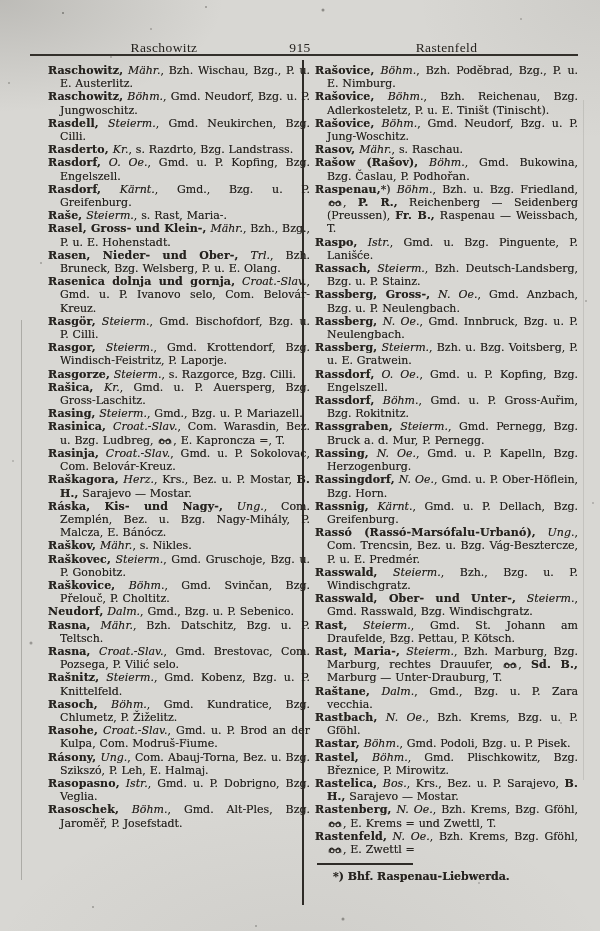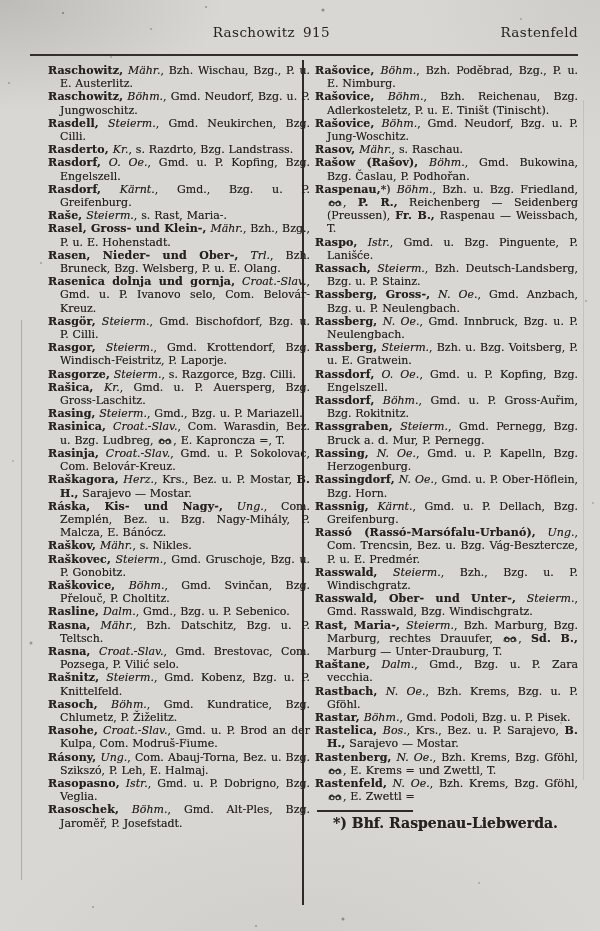--- a/index.html
+++ b/index.html
@@ -22,21 +22,21 @@
       62px 12px 0 0 rgba(50,48,44,.50), 150px 28px 0 0 rgba(50,48,44,.32),
       205px  6px 0 0 rgba(50,48,44,.40), 322px  9px 0 .5px rgba(50,48,44,.45),
       520px 18px 0 0 rgba(50,48,44,.30), 470px 68px 0 0 rgba(50,48,44,.28),
       8px  82px 0 0 rgba(50,48,44,.33),  40px 262px 0 0 rgba(50,48,44,.35),
       585px 300px 0 0 rgba(50,48,44,.30), 30px 642px 0 .5px rgba(50,48,44,.38),
       560px 722px 0 0 rgba(50,48,44,.28), 92px 906px 0 0 rgba(50,48,44,.38),
       342px 918px 0 .5px rgba(50,48,44,.42), 478px 882px 0 0 rgba(50,48,44,.28),
       592px 502px 0 0 rgba(50,48,44,.28), 12px 460px 0 0 rgba(50,48,44,.25),
       255px 925px 0 0 rgba(50,48,44,.35), 110px 56px 0 0 rgba(50,48,44,.30);
   }
-  .hdr { position:absolute; top:24px; font-size:13.5px; letter-spacing:.4px; text-align:right; }
+  .hdr { position:absolute; top:40px; font-size:13.5px; letter-spacing:.4px; text-align:center;font-family:Liberation Serif, serif; }
   .hdr-left  { left:33px;  width:262px; }
   .hdr-num   { left:270px; width:60px; }
   .hdr-right { left:315px; width:263px; }
   .header-rule { position:absolute; top:54px; left:30px; width:548px; height:2px; background:#33302b; }
   .divider { position:absolute; top:60px; left:302px; width:2px; height:845px; background:#2e2b27; }
   .edge-left  { position:absolute; left:21px; top:320px; width:1px; height:560px; background:rgba(70,68,64,.30); }
   .edge-right { position:absolute; left:583px; top:100px; width:1px; height:680px; background:rgba(70,68,64,.14); }
 
   .col { position:absolute; top:64px; }
   .col-left  { left:48px;  width:262px; }
@@ -46,21 +46,21 @@
     margin:0; font-size:11px; line-height:13.2px;
     text-align:justify; text-indent:-12px; padding-left:12px;
     word-spacing:.35px;
     text-shadow:0 0 .4px rgba(38,35,31,.55);
   }
   .entry b { letter-spacing:.15px; }
   .entry i { font-style:italic; }
   .entry svg { display:inline-block; vertical-align:-1px; margin:0 1px; }
 
   .footnote-rule { width:96px; height:1.5px; background:#2e2b27; margin:7px 0 5px 2px; }
-  .footnote { font-size:14px; font-weight:bold; line-height:13.2px; padding-left:18px;
+  .footnote { font-size:11px; font-weight:bold; line-height:13.2px; padding-left:18px;
               text-shadow:0 0 .4px rgba(38,35,31,.55); }
 </style>
 </head>
 <body>
 
 <div class="page">
   <div class="specks"></div>
 
   <div class="hdr hdr-left">Raschowitz</div>
   <div class="hdr hdr-num">915</div>
@@ -92,21 +92,21 @@
     <path d="M1.2 7.2 C0.6 3.6 3.6 2.2 5.3 4.1 C6.4 5.3 7.6 5.3 8.7 4.1 C10.4 2.2 13.4 3.6 12.8 7.2"></path>
     <circle cx="4.1" cy="5.9" r="1.9"></circle>
     <circle cx="9.9" cy="5.9" r="1.9"></circle>
   </svg><span>, E. Kaproncza =, T.</span></p>
         <p class="entry"><b>Rasinja,</b><i> Croat.-Slav.</i><span>, Gmd. u. P. Sokolovac, Com. Belovár-Kreuz.</span></p>
         <p class="entry"><b>Raškagora,</b><i> Herz.</i><span>, Krs., Bez. u. P. Mostar, </span><b>B. H.,</b><span> Sarajevo — Mostar.</span></p>
         <p class="entry"><b>Ráska, Kis- und Nagy-,</b><i> Ung.</i><span>, Com. Zemplén, Bez. u. Bzg. Nagy-Mihály, P. Malcza, E. Bánócz.</span></p>
         <p class="entry"><b>Raškov,</b><i> Mähr.</i><span>, s. Nikles.</span></p>
         <p class="entry"><b>Raškovec,</b><i> Steierm.</i><span>, Gmd. Gruschoje, Bzg. u. P. Gonobitz.</span></p>
         <p class="entry"><b>Raškovice,</b><i> Böhm.</i><span>, Gmd. Svinčan, Bzg. Přelouč, P. Choltitz.</span></p>
-        <p class="entry"><b>Rasline,</b><i> Dalm.</i><span>, Gmd., Bzg. u. P. Sebenico.</span></p>
+        <p class="entry"><b>Neudorf,</b><i> Dalm.</i><span>, Gmd., Bzg. u. P. Sebenico.</span></p>
         <p class="entry"><b>Rasna,</b><i> Mähr.</i><span>, Bzh. Datschitz, Bzg. u. P. Teltsch.</span></p>
         <p class="entry"><b>Rasna,</b><i> Croat.-Slav.</i><span>, Gmd. Brestovac, Com. Pozsega, P. Vilić selo.</span></p>
         <p class="entry"><b>Rašnitz,</b><i> Steierm.</i><span>, Gmd. Kobenz, Bzg. u. P. Knittelfeld.</span></p>
         <p class="entry"><b>Rasoch,</b><i> Böhm.</i><span>, Gmd. Kundratice, Bzg. Chlumetz, P. Žiželitz.</span></p>
         <p class="entry"><b>Rasohe,</b><i> Croat.-Slav.</i><span>, Gmd. u. P. Brod an der Kulpa, Com. Modruš-Fiume.</span></p>
         <p class="entry"><b>Rásony,</b><i> Ung.</i><span>, Com. Abauj-Torna, Bez. u. Bzg. Szikszó, P. Leh, E. Halmaj.</span></p>
         <p class="entry"><b>Rasopasno,</b><i> Istr.</i><span>, Gmd. u. P. Dobrigno, Bzg. Veglia.</span></p>
         <p class="entry"><b>Rasoschek,</b><i> Böhm.</i><span>, Gmd. Alt-Ples, Bzg. Jaroměř, P. Josefstadt.</span></p>
       </div>
   </div>
@@ -130,28 +130,30 @@
         <p class="entry"><b>Rassberg,</b><i> Steierm.</i><span>, Bzh. u. Bzg. Voitsberg, P. u. E. Gratwein.</span></p>
         <p class="entry"><b>Rassdorf,</b><i> O. Oe.</i><span>, Gmd. u. P. Kopfing, Bzg. Engelszell.</span></p>
         <p class="entry"><b>Rassdorf,</b><i> Böhm.</i><span>, Gmd. u. P. Gross-Auřim, Bzg. Rokitnitz.</span></p>
         <p class="entry"><b>Rassgraben,</b><i> Steierm.</i><span>, Gmd. Pernegg, Bzg. Bruck a. d. Mur, P. Pernegg.</span></p>
         <p class="entry"><b>Rassing,</b><i> N. Oe.</i><span>, Gmd. u. P. Kapelln, Bzg. Herzogenburg.</span></p>
         <p class="entry"><b>Rassingdorf,</b><i> N. Oe.</i><span>, Gmd. u. P. Ober-Höflein, Bzg. Horn.</span></p>
         <p class="entry"><b>Rassnig,</b><i> Kärnt.</i><span>, Gmd. u. P. Dellach, Bzg. Greifenburg.</span></p>
         <p class="entry"><b>Rassó (Rassó-Marsófalu-Urbanó),</b><i> Ung.</i><span>, Com. Trencsin, Bez. u. Bzg. Vág-Besztercze, P. u. E. Predmér.</span></p>
         <p class="entry"><b>Rasswald,</b><i> Steierm.</i><span>, Bzh., Bzg. u. P. Windischgratz.</span></p>
         <p class="entry"><b>Rasswald, Ober- und Unter-,</b><i> Steierm.</i><span>, Gmd. Rasswald, Bzg. Windischgratz.</span></p>
+        <p class="entry"><b>Rast,</b><i> Steierm.</i><span>, Gmd. St. Johann am Draufelde, Bzg. Pettau, P. Kötsch.</span></p>
         <p class="entry"><b>Rast, Maria-,</b><i> Steierm.</i><span>, Bzh. Marburg, Bzg. Marburg, rechtes Drauufer, </span><svg width="14" height="9" viewBox="0 0 14 9" fill="none" stroke="#26231f" stroke-width="1.1" stroke-linecap="round">
     <path d="M1.2 7.2 C0.6 3.6 3.6 2.2 5.3 4.1 C6.4 5.3 7.6 5.3 8.7 4.1 C10.4 2.2 13.4 3.6 12.8 7.2"></path>
     <circle cx="4.1" cy="5.9" r="1.9"></circle>
     <circle cx="9.9" cy="5.9" r="1.9"></circle>
   </svg><span>, </span><b>Sd. B.,</b><span> Marburg — Unter-Drauburg, T.</span></p>
         <p class="entry"><b>Raštane,</b><i> Dalm.</i><span>, Gmd., Bzg. u. P. Zara vecchia.</span></p>
         <p class="entry"><b>Rastbach,</b><i> N. Oe.</i><span>, Bzh. Krems, Bzg. u. P. Gföhl.</span></p>
         <p class="entry"><b>Rastar,</b><i> Böhm.</i><span>, Gmd. Podoli, Bzg. u. P. Pisek.</span></p>
+        <p class="entry"><b>Rastel,</b><i> Böhm.</i><span>, Gmd. Plischkowitz, Bzg. Březnice, P. Mirowitz.</span></p>
         <p class="entry"><b>Rastelica,</b><i> Bos.</i><span>, Krs., Bez. u. P. Sarajevo, </span><b>B. H.,</b><span> Sarajevo — Mostar.</span></p>
         <p class="entry"><b>Rastenberg,</b><i> N. Oe.</i><span>, Bzh. Krems, Bzg. Gföhl, </span><svg width="14" height="9" viewBox="0 0 14 9" fill="none" stroke="#26231f" stroke-width="1.1" stroke-linecap="round">
     <path d="M1.2 7.2 C0.6 3.6 3.6 2.2 5.3 4.1 C6.4 5.3 7.6 5.3 8.7 4.1 C10.4 2.2 13.4 3.6 12.8 7.2"></path>
     <circle cx="4.1" cy="5.9" r="1.9"></circle>
     <circle cx="9.9" cy="5.9" r="1.9"></circle>
   </svg><span>, E. Krems = und Zwettl, T.</span></p>
         <p class="entry"><b>Rastenfeld,</b><i> N. Oe.</i><span>, Bzh. Krems, Bzg. Gföhl, </span><svg width="14" height="9" viewBox="0 0 14 9" fill="none" stroke="#26231f" stroke-width="1.1" stroke-linecap="round">
     <path d="M1.2 7.2 C0.6 3.6 3.6 2.2 5.3 4.1 C6.4 5.3 7.6 5.3 8.7 4.1 C10.4 2.2 13.4 3.6 12.8 7.2"></path>
     <circle cx="4.1" cy="5.9" r="1.9"></circle>
     <circle cx="9.9" cy="5.9" r="1.9"></circle>

